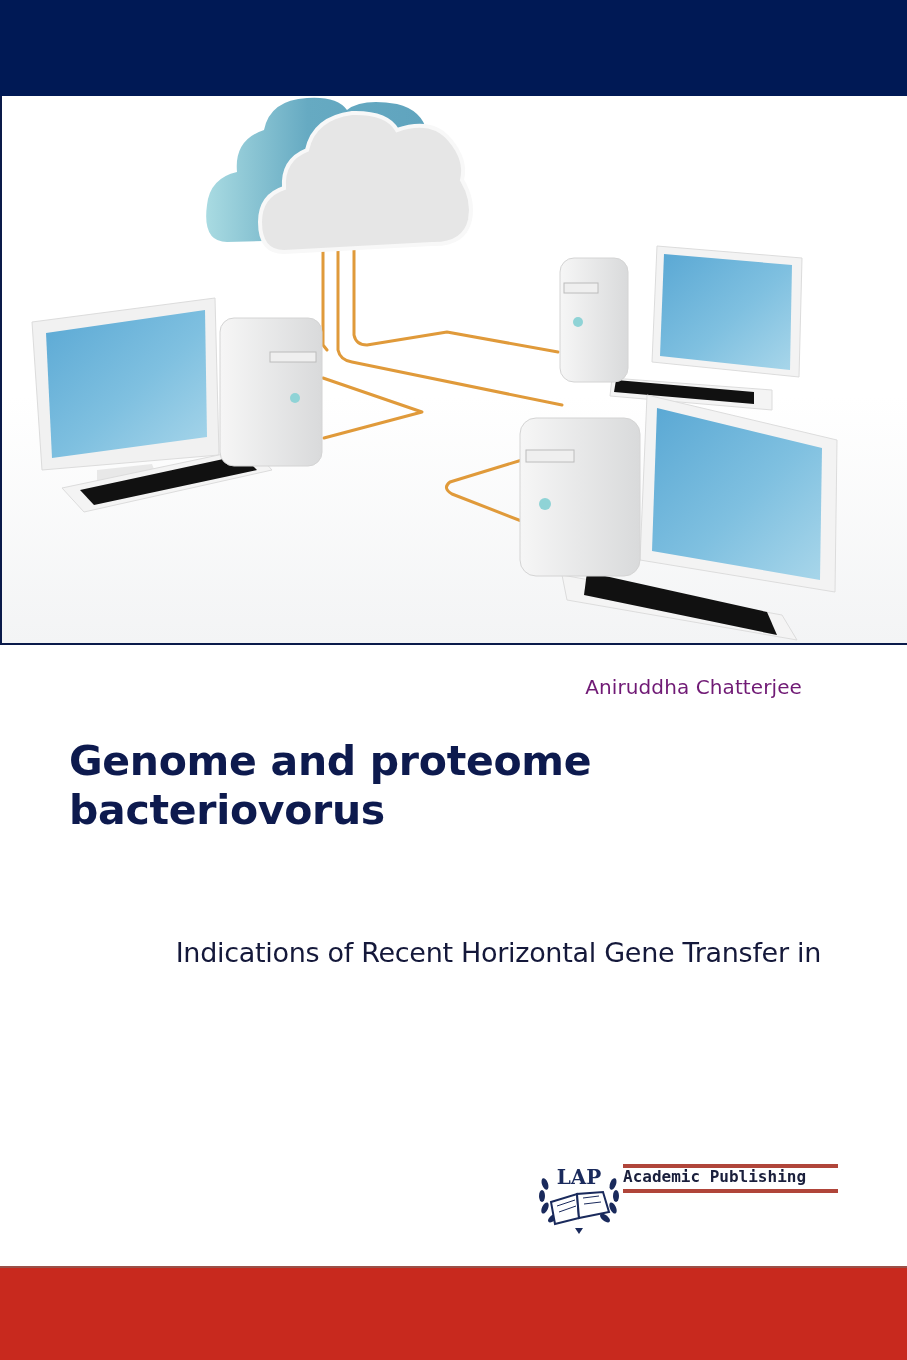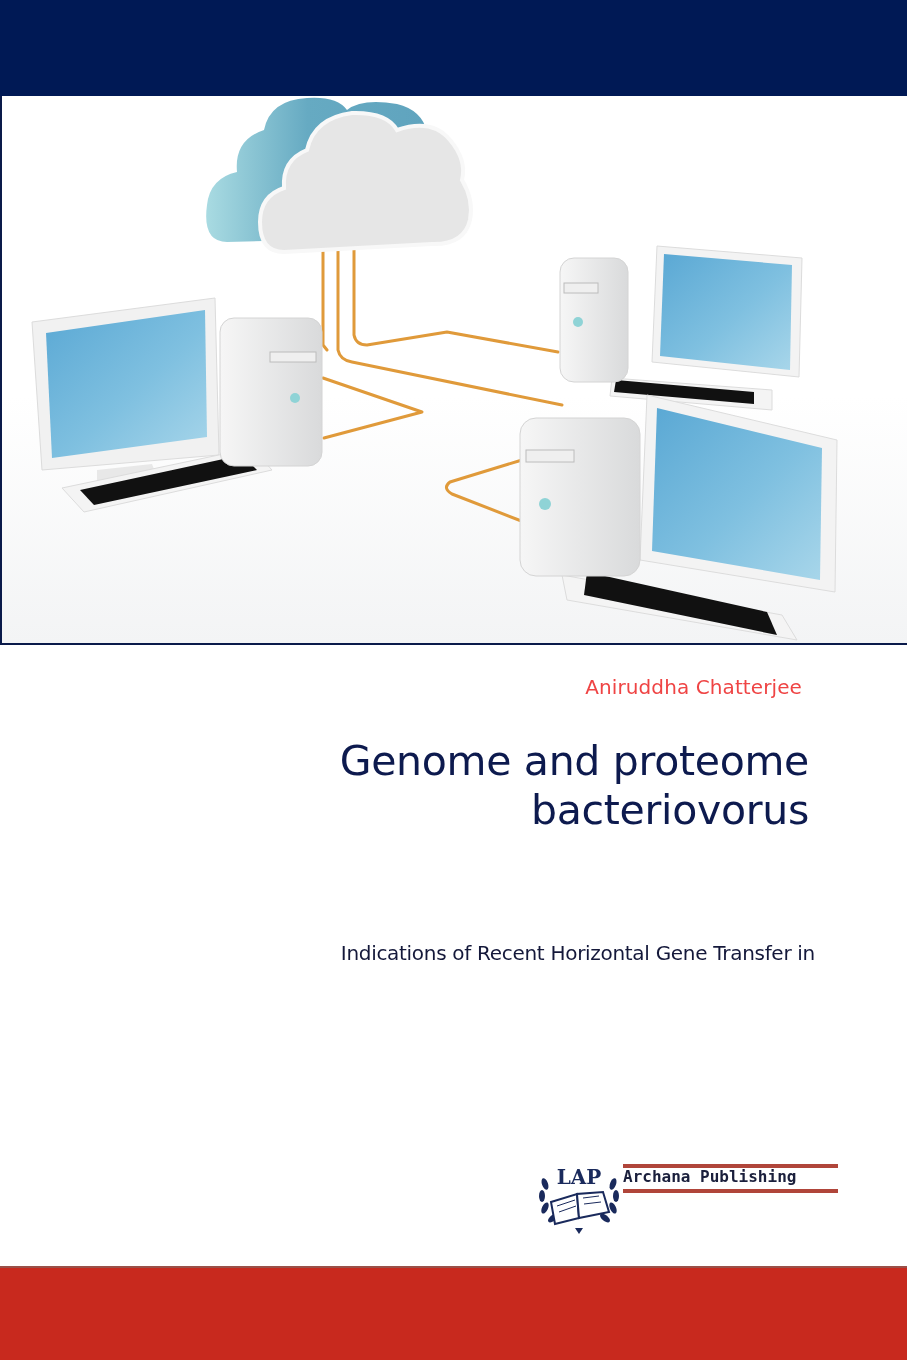--- a/index.html
+++ b/index.html
@@ -8,30 +8,30 @@
 
   .top-band { position: absolute; left: 0; top: 0; width: 907px; height: 97px; background: #001955; }
   .illustration-frame {
     position: absolute; left: 0; top: 96px; width: 907px; height: 549px;
     border-left: 2px solid #0a1a4a; border-bottom: 2px solid #0a1a4a;
     background: linear-gradient(180deg, #ffffff 0%, #ffffff 55%, #f3f4f5 100%);
     overflow: hidden;
   }
   .illustration-frame svg { position: absolute; left: 0; top: 0; }
 
-  .authors { position: absolute; right: 105px; top: 672px; text-align: right; color: #ef4444; }
+  .authors { position: absolute; right: 105px; top: 672px; text-align: right; color: #701a75; }
   .author { font-size: 20px; line-height: 31px; letter-spacing: 0.1px; }
 
   .title {
-    position: absolute; right: 98px; top: 737px; width: 740px; text-align: right;
-    color: #0d1a4e; font-weight: normal; font-size: 41px; line-height: 49px; letter-spacing: -0.3px;
+    position: absolute; right: 98px; top: 737px; width: 740px; 
+    color: #0d1a4e; font-weight: bold; font-size: 41px; line-height: 49px; letter-spacing: -0.3px;
   }
   .subtitle {
-    position: absolute; right: 92px; top: 938px; width: 700px; text-align: right;
-    color: #14183a; font-size: 20px; line-height: 30px; letter-spacing: -0.3px;
+    position: absolute; right: 86px; top: 938px; width: 700px; text-align: right;
+    color: #14183a; font-size: 27px; line-height: 30px; letter-spacing: -0.3px;
   }
 
   .publisher-logo { position: absolute; left: 537px; top: 1162px; width: 305px; height: 70px; }
   .lap-emblem { position: absolute; left: 0; top: 0; width: 84px; height: 72px; }
   .wordmark { position: absolute; left: 86px; top: 2px; width: 215px; }
   .wm-rule { height: 4px; background: #b0453a; margin: 0; }
   .wm-lambert {
     font-family: "DejaVu Serif", "Liberation Serif", serif; font-weight: bold;
     color: #1a2a5c; font-size: 29px; line-height: 30px; letter-spacing: 7px; text-align: left;
     margin-top: 3px;
@@ -141,18 +141,18 @@
       <path d="M38 66 L42 72 L46 66 Z"></path>
     </g>
     <text x="42" y="22" text-anchor="middle" font-family="DejaVu Serif, serif" font-weight="bold" font-size="20" fill="#1a2a5c">LAP</text>
 
     <path d="M14 40 L40 32 L42 56 L18 62 Z" fill="#fff" stroke="#1a2a5c" stroke-width="2"></path>
     <path d="M42 56 L40 32 L66 30 L72 50 Z" fill="#fff" stroke="#1a2a5c" stroke-width="2"></path>
     <path d="M20 44 L38 38 M22 50 L39 44 M46 36 L62 34 M47 42 L64 40" stroke="#1a2a5c" stroke-width="1"></path>
   </svg>
   <div class="wordmark">
     <div class="wm-rule"></div>
-    <div class="wm-academic">Archana Publishing</div>
+    <div class="wm-academic">Academic Publishing</div>
     <div class="wm-rule"></div>
   </div>
 </div>
 
 <div class="bottom-band"></div>
 
 </body></html>

